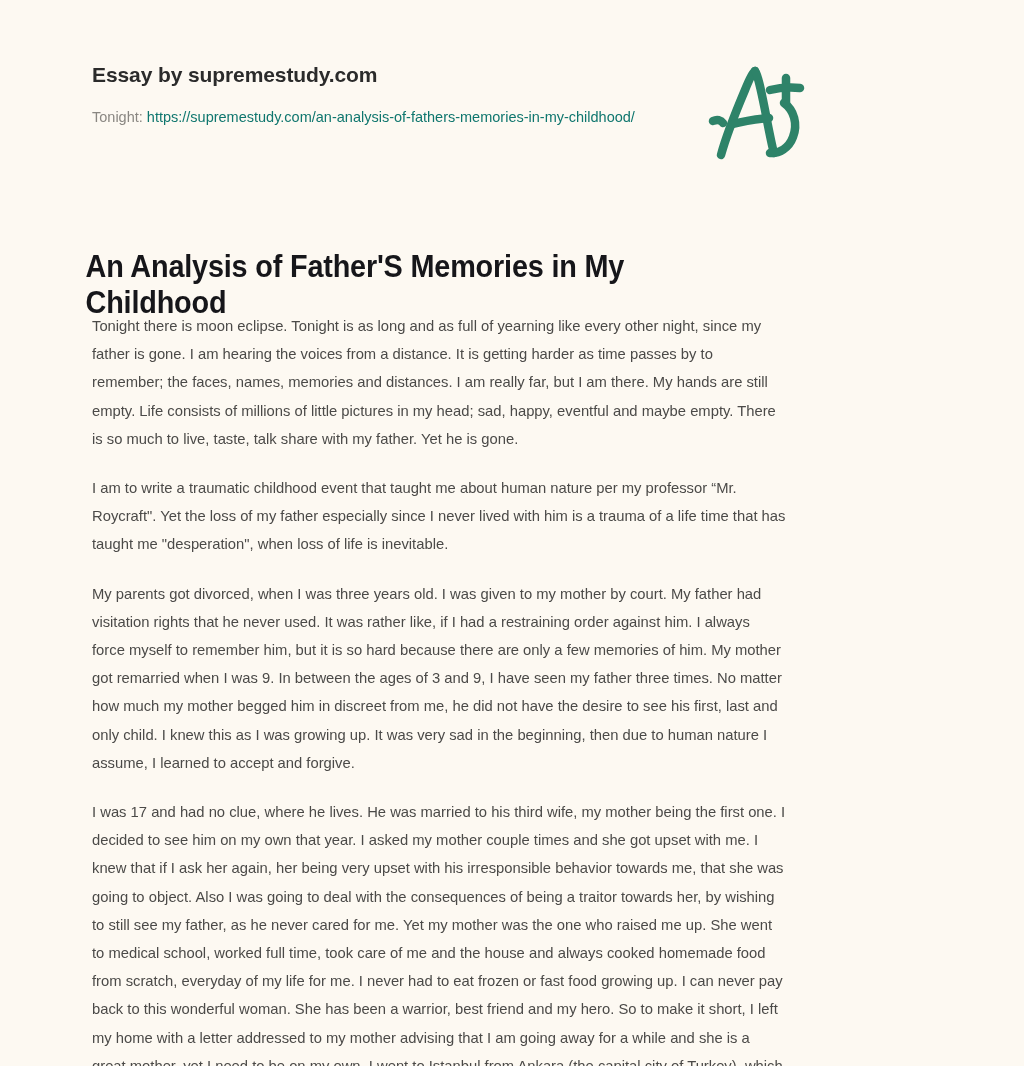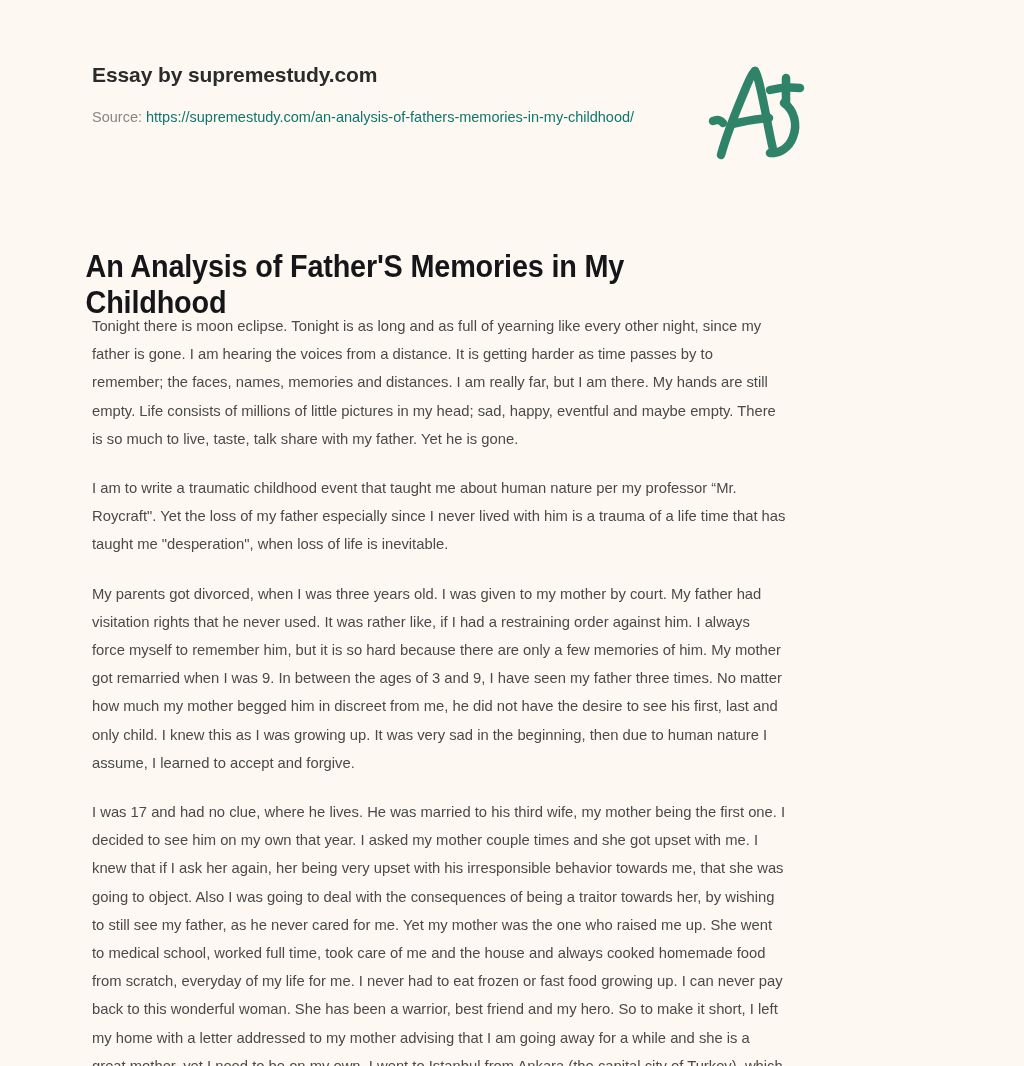--- a/index.html
+++ b/index.html
@@ -108,21 +108,21 @@
 </style>
 </head>
 <body>
 
 <div class="page">
 
   <div class="header">
     <div class="brand-line">Essay by supremestudy.com</div>
 
     <div class="source-line">
-      <span class="source-label">Source: </span><a class="source-url" href="#">https://supremestudy.com/an-analysis-of-fathers-memories-in-my-childhood/</a>
+      <span class="source-label">Tonight: </span><a class="source-url" href="#">https://supremestudy.com/an-analysis-of-fathers-memories-in-my-childhood/</a>
     </div>
   </div>
 
   <div class="logo">
     <svg viewBox="0 0 120 110" aria-hidden="true">
       <g fill="none" stroke="#2e8369" stroke-width="8.5" stroke-linecap="round" stroke-linejoin="round">
 
         <path d="M21 97 C 24 86, 34 58, 45 32 C 49 22, 52 15, 55 13"></path>
 
         <path d="M55 13 C 58 17, 61 32, 65 52 C 69 73, 72 88, 74 95"></path>

